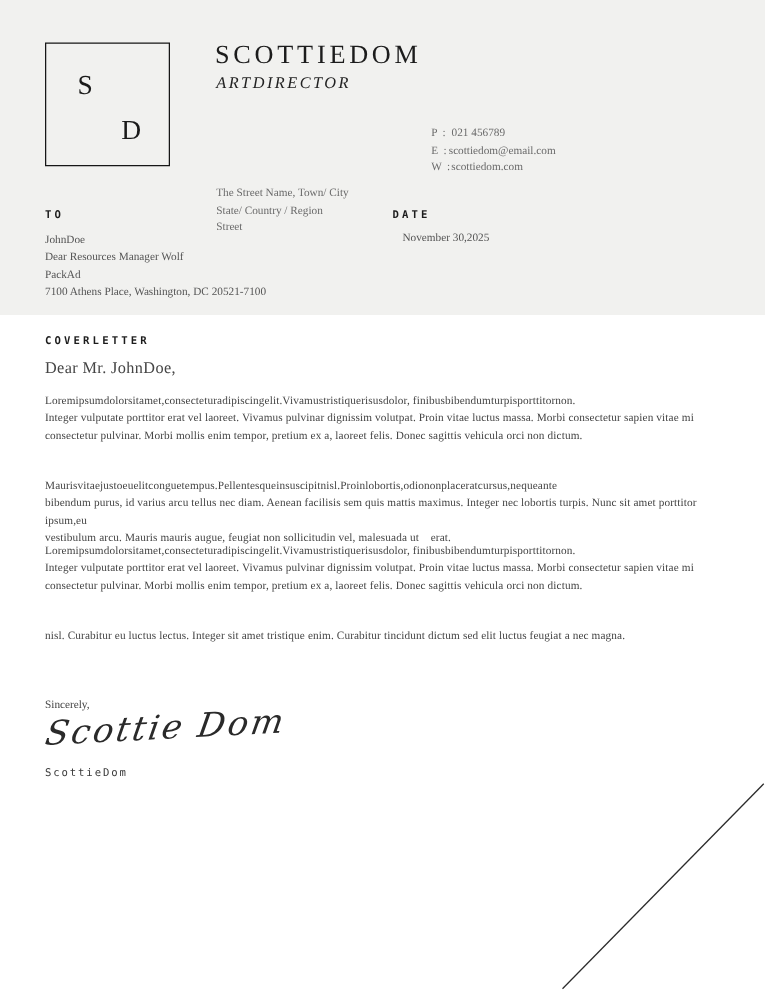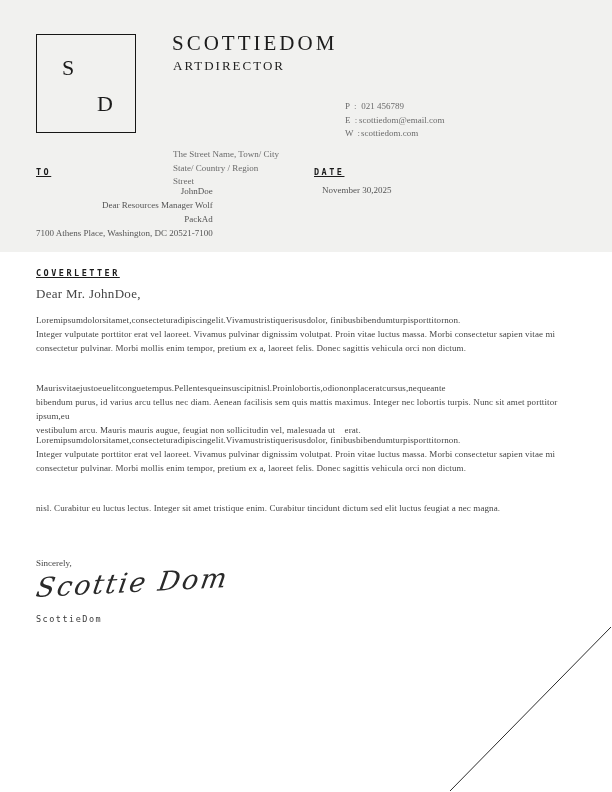--- a/index.html
+++ b/index.html
@@ -26,39 +26,39 @@
   }
   .logo-letter { position: absolute; font-family: "Liberation Serif", serif; font-size: 22px; color: #1a1a1a; }
   .logo-s { left: 25px; top: 20px; }
   .logo-d { left: 60px; top: 56px; }
   .brand-name {
     position: absolute; left: 172px; top: 31px;
     font-size: 21px; letter-spacing: 3px; color: #1c1c1c;
   }
   .brand-role {
     position: absolute; left: 173px; top: 58px;
-    font-size: 13px; letter-spacing: 2px; color: #222;
+    font-size: 13px; letter-spacing: 2px; color: #222; font-style: italic;
   }
   .addr-col {
     position: absolute; left: 173px; top: 100px;
     font-size: 9px; color: #6b6b6b; line-height: 13.5px; white-space: pre-wrap; margin-top: 48px;
   }
   .contact-col {
     position: absolute; left: 345px; top: 100px;
     font-size: 9px; color: #6b6b6b; line-height: 13.5px;
   }
   .contact-col .lbl { display: inline-block; min-width: 14px; letter-spacing: 1px; }
   .mini-head {
     font-family: "DejaVu Sans Mono", monospace;
-    font-weight: bold; font-size: 8.5px; letter-spacing: 2.5px; color: #1c1c1c; text-decoration: underline;
+    font-weight: bold; font-size: 8.5px; letter-spacing: 2.5px; color: #1c1c1c;
   }
   .to-label { position: absolute; left: 36px; top: 167px; }
   .to-lines {
     position: absolute; left: 36px; top: 184px;
-    font-size: 9px; color: #555; line-height: 14px; white-space: pre-wrap; text-align: right;
+    font-size: 9px; color: #555; line-height: 14px; white-space: pre-wrap;
   }
   .date-label { position: absolute; left: 314px; top: 167px; }
   .date-value {
     position: absolute; left: 322px; top: 185px;
     font-size: 9px; color: #555;
   }
   .cover-head { position: absolute; left: 36px; top: 268px; }
   .salutation {
     position: absolute; left: 36px; top: 286px;
     font-size: 13px; color: #454545; letter-spacing: 0.3px;

